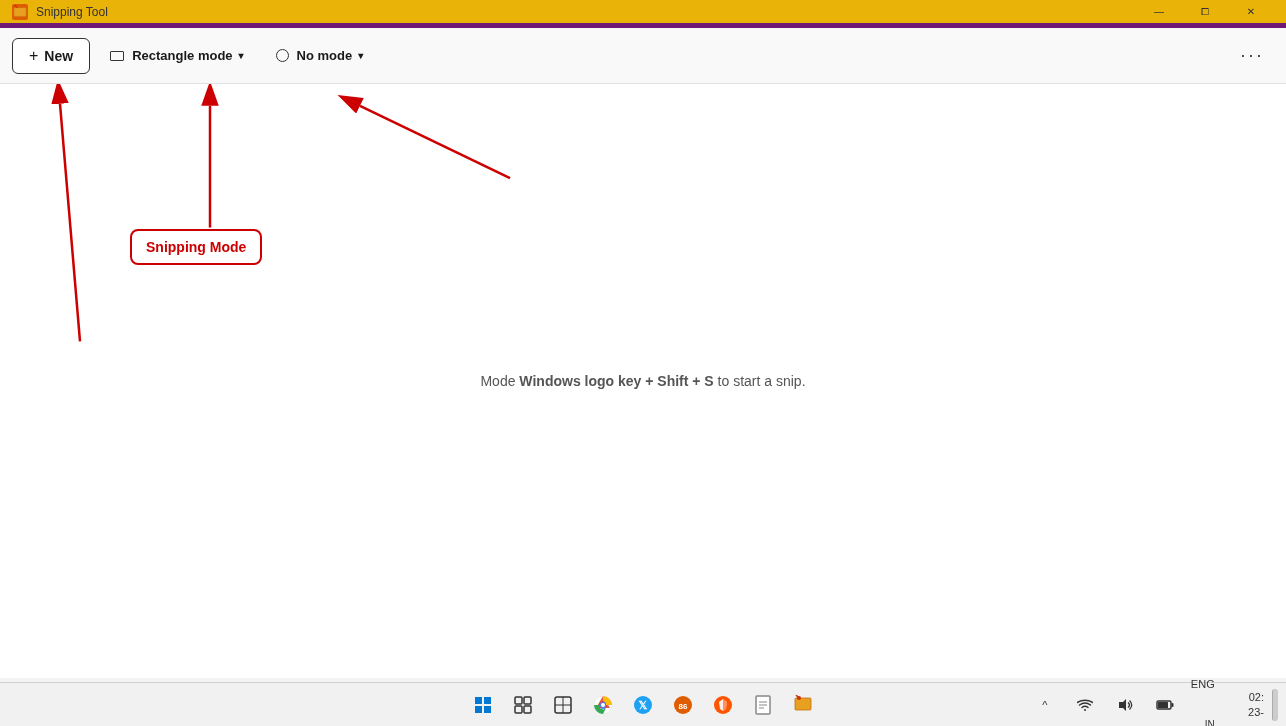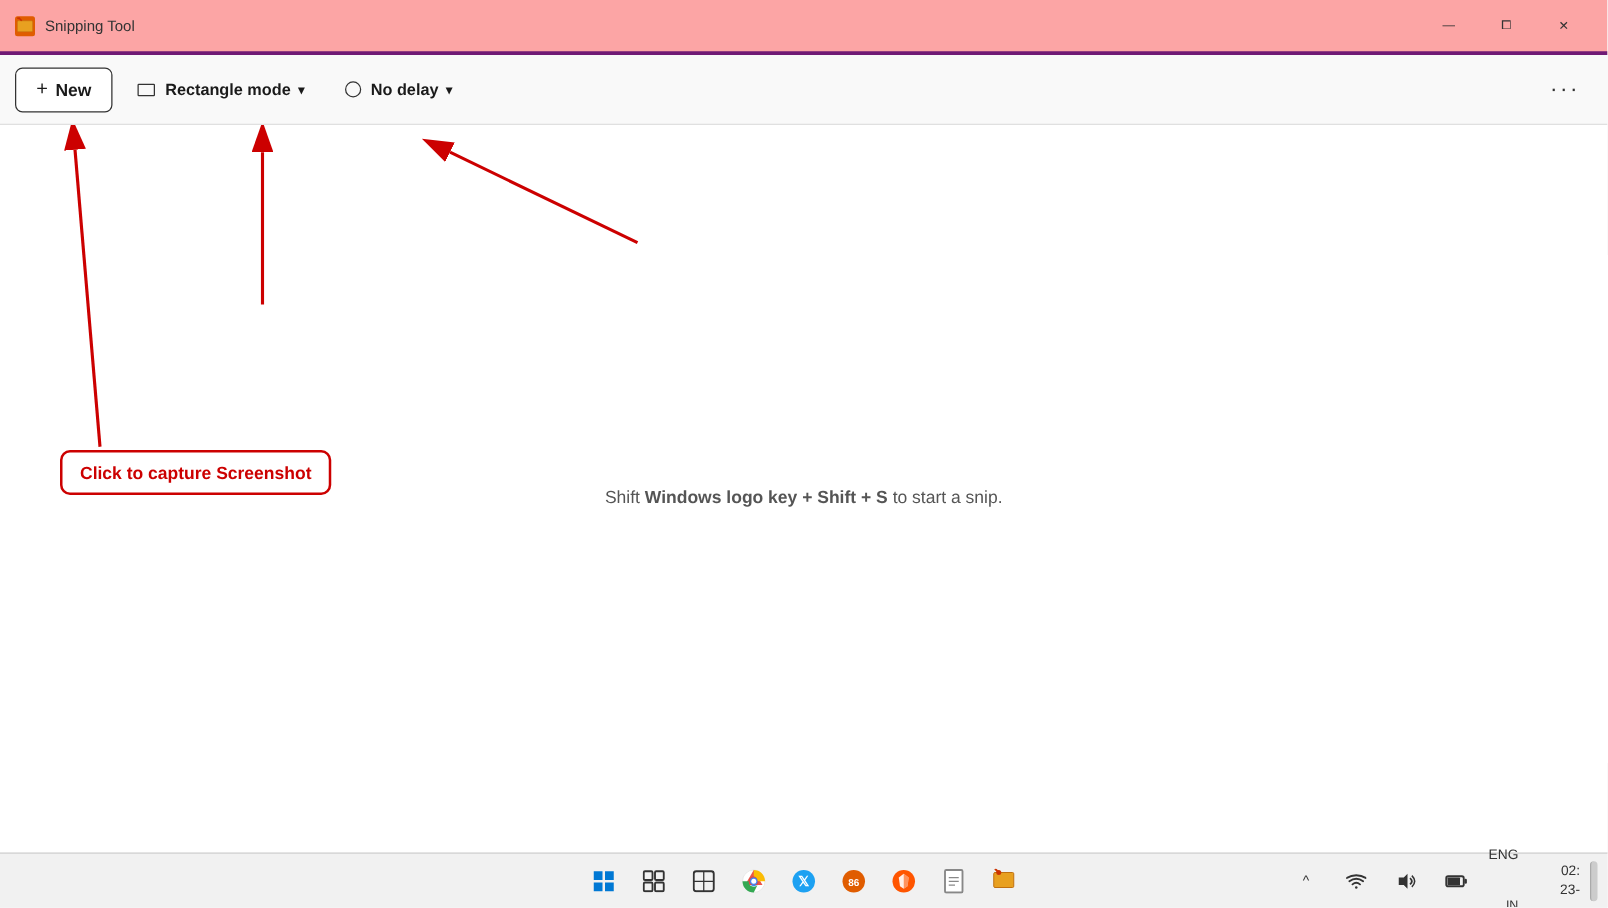--- a/index.html
+++ b/index.html
@@ -2,24 +2,24 @@
 <html><head>
   <meta charset="utf-8">
   <style>
     * { margin: 0; padding: 0; box-sizing: border-box; }
     body { width: 1286px; height: 726px; font-family: 'Segoe UI', sans-serif; background: #f3f3f3; overflow: hidden; }
 
     
     .title-bar {
       display: flex;
       align-items: center;
-      background: #fca5a5;
-      height: 44px;
+      background: #eab308;
+      height: 28px;
       padding: 0 12px;
-      border-bottom: 3px solid #701a75;
+      border-bottom: 5px solid #701a75;
       justify-content: space-between;
     }
     .title-bar-left {
       display: flex;
       align-items: center;
       gap: 8px;
     }
     .app-icon {
       width: 16px; height: 16px;
       background: linear-gradient(135deg, #e05c00, #e05c00);
@@ -221,52 +221,52 @@
   </button>
 
   <button class="btn-dropdown">
     <span class="rect-icon"></span>
     <span>Rectangle mode</span>
     <span class="chevron">▾</span>
   </button>
 
   <button class="btn-dropdown">
     <span class="clock-icon"></span>
-    <span>No delay</span>
+    <span>No mode</span>
     <span class="chevron">▾</span>
   </button>
 
   <div class="spacer"></div>
 
   <button class="btn-more">···</button>
 </div>
 
 <div class="main-content">
 
   <div class="hint-text">
-    <span>Shift </span><strong>Windows logo key + Shift + S</strong><span> to start a snip.</span>
+    <span>Mode </span><strong>Windows logo key + Shift + S</strong><span> to start a snip.</span>
   </div>
 
   <svg class="arrows-overlay" viewBox="0 0 1286 600" preserveAspectRatio="none">
 
     <defs>
       <marker id="arrowhead" markerWidth="10" markerHeight="7" refX="0" refY="3.5" orient="auto">
         <polygon points="0 0, 10 3.5, 0 7" fill="#cc0000"></polygon>
       </marker>
     </defs>
 
     <line x1="80" y1="260" x2="60" y2="20" stroke="#cc0000" stroke-width="2.5" marker-end="url(#arrowhead)"></line>
 
     <line x1="210" y1="145" x2="210" y2="22" stroke="#cc0000" stroke-width="2.5" marker-end="url(#arrowhead)"></line>
 
     <line x1="510" y1="95" x2="360" y2="22" stroke="#cc0000" stroke-width="2.5" marker-end="url(#arrowhead)"></line>
   </svg>
 
-  <div class="annotation" style="left: 48px; top: 260px;">Click to capture Screenshot</div>
-
+
+  <div class="annotation" style="left: 130px; top: 145px;">Snipping Mode</div>
 
 
 </div>
 
 <div class="taskbar">
   <div class="taskbar-start"></div>
 
   <div class="taskbar-center">
 
     <div class="tb-icon">

